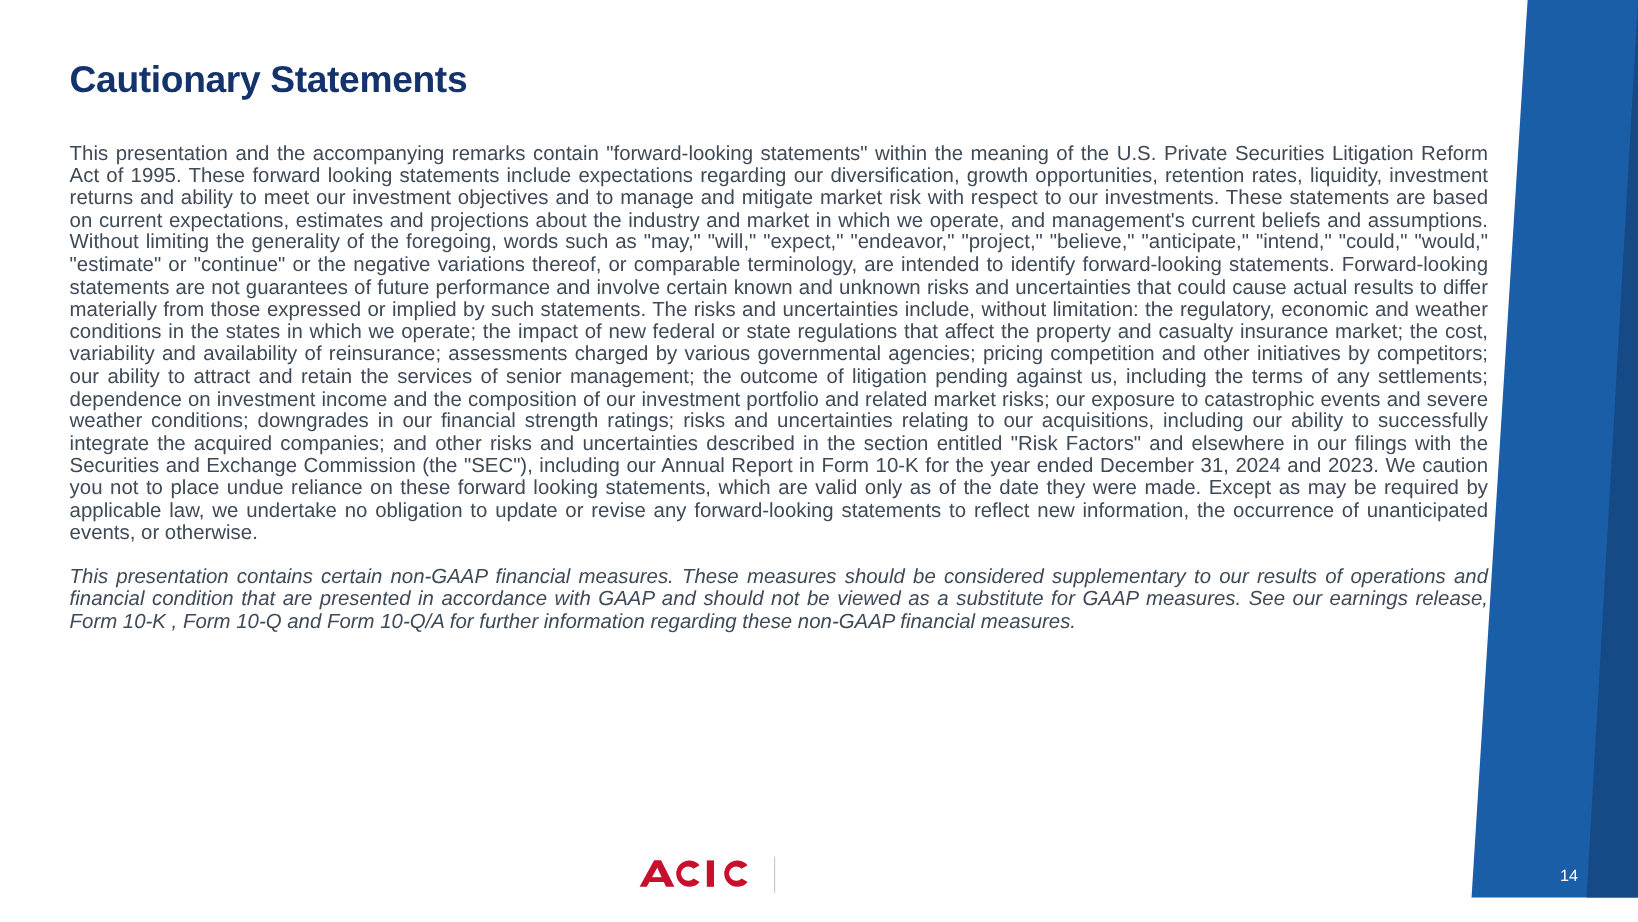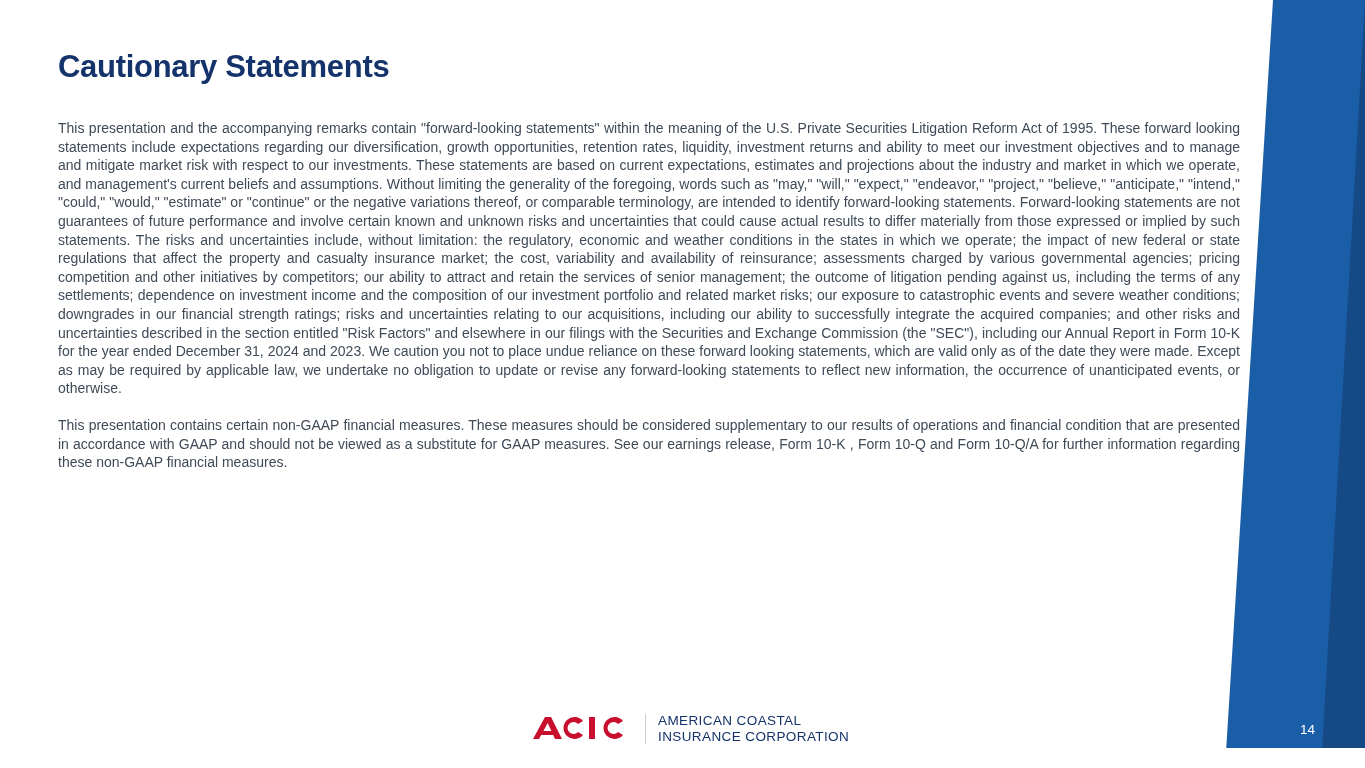--- a/index.html
+++ b/index.html
@@ -41,29 +41,30 @@
     font-weight: bold;
     color: #15336b;
     letter-spacing: -0.3px;
   }
   .body-text {
     position: absolute;
     left: 58px;
     top: 119px;
     width: 1182px;
     color: #3f4a57;
-    font-size: 14px;
+    font-size: 17px;
     line-height: 18.6px;
     text-align: justify;
   }
   .body-text p {
     margin: 0 0 18px 0;
   }
   .body-text p:last-child {
     margin-bottom: 0;
+    font-style: italic;
   }
   
   .footer-logo {
     position: absolute;
     left: 531px;
     top: 712px;
     display: flex;
     align-items: center;
   }
   .logo-mark {
@@ -119,21 +120,17 @@
         <rect x="10" y="19" width="14" height="4"></rect>
 
         <path d="M52 9 a11 11 0 1 0 0 14 l-5 -3 a6 6 0 1 1 0 -8 Z"></path>
 
         <rect x="58" y="5" width="6" height="22"></rect>
 
         <path d="M92 9 a11 11 0 1 0 0 14 l-5 -3 a6 6 0 1 1 0 -8 Z"></path>
       </g>
     </svg>
     <div class="logo-divider"></div>
-    <div class="logo-words">
-      <div>AMERICAN COASTAL</div>
-      <div>INSURANCE CORPORATION</div>
-    </div>
   </div>
 
   <div class="page-number">14</div>
 
 </div>
 
 </body></html>

